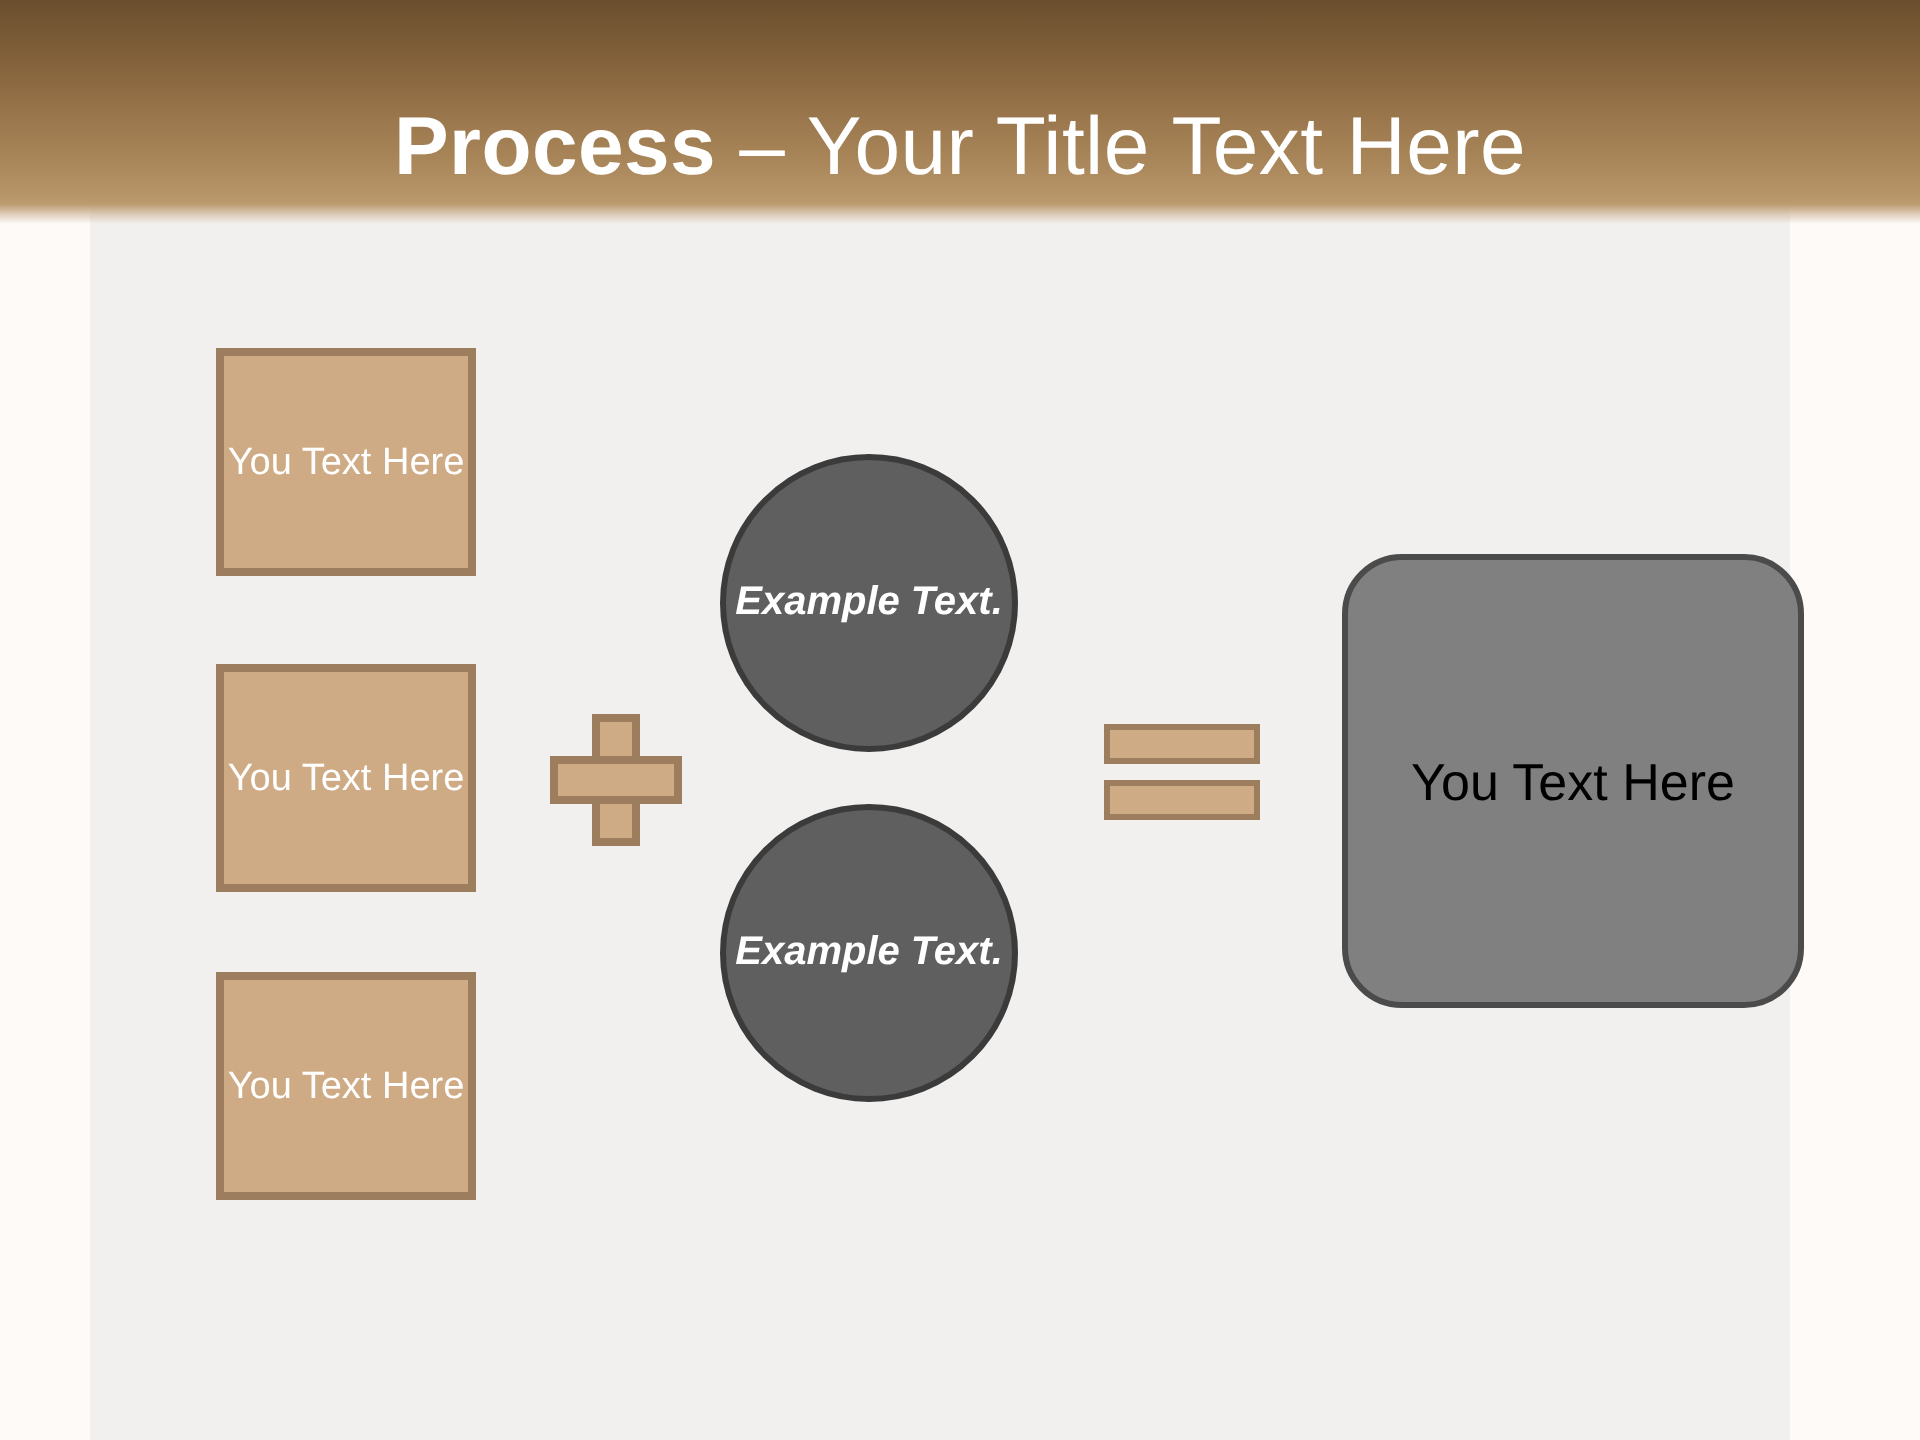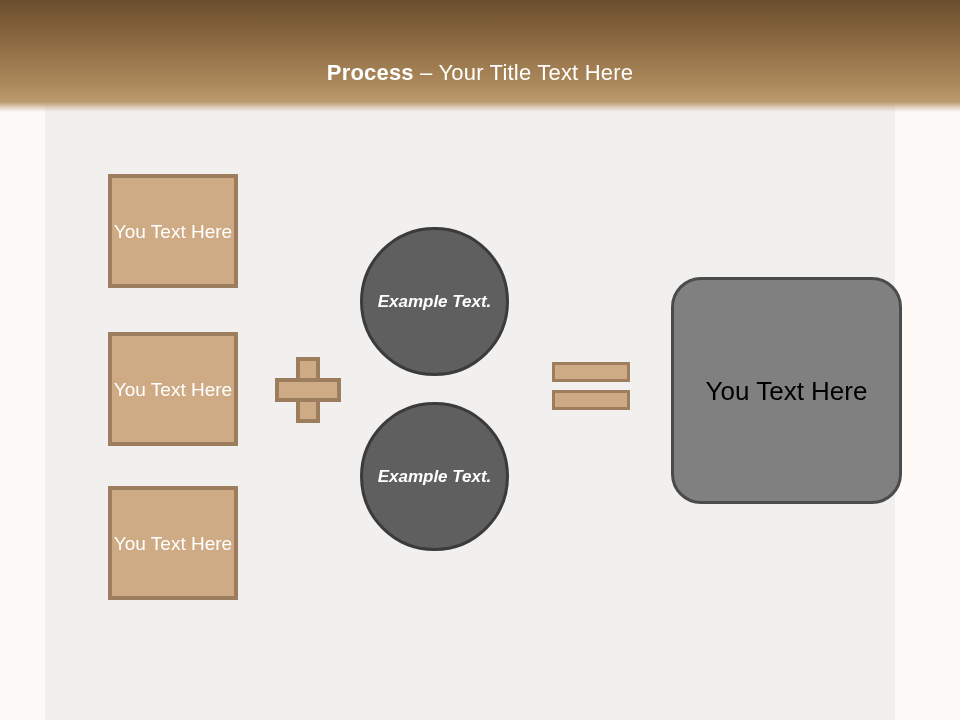--- a/index.html
+++ b/index.html
@@ -51,21 +51,21 @@
                 rgba(253,250,247,0) 100%);
   }
 
   .header-title {
     position: absolute;
     left: 0;
     top: 55px;
     width: 960px;
     text-align: center;
     color: #ffffff;
-    font-size: 22px;
+    font-size: 41px;
     line-height: 36px;
     letter-spacing: 0.2px;
     white-space: nowrap;
   }
   .header-title .t-bold { font-weight: bold; }
   .header-title .t-rest { font-weight: normal; }
 
   
   .tan-box {
     position: absolute;
@@ -108,21 +108,21 @@
     width: 149px;
     height: 149px;
     border-radius: 50%;
     background: #5f5f5f;
     border: 3px solid #3b3b3b;
     display: flex;
     align-items: center;
     justify-content: center;
     text-align: center;
     color: #ffffff;
-    font-size: 17px;
+    font-size: 20px;
     line-height: 25px;
     font-weight: bold;
     font-style: italic;
   }
   .gray-circle.c1 { top: 227px; }
   .gray-circle.c2 { top: 402px; }
 
   
   .equals-sign {
     position: absolute;

